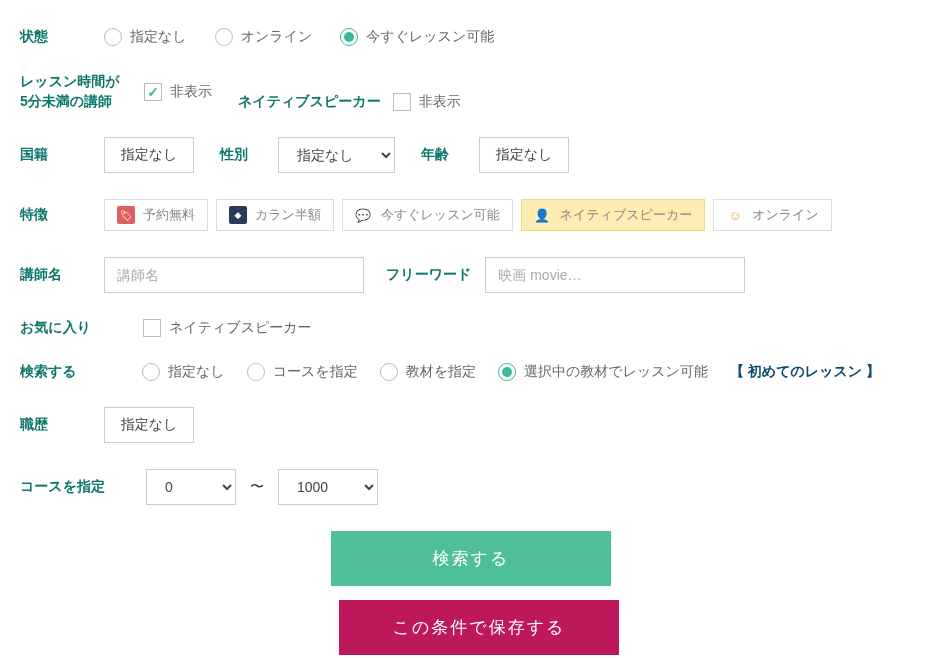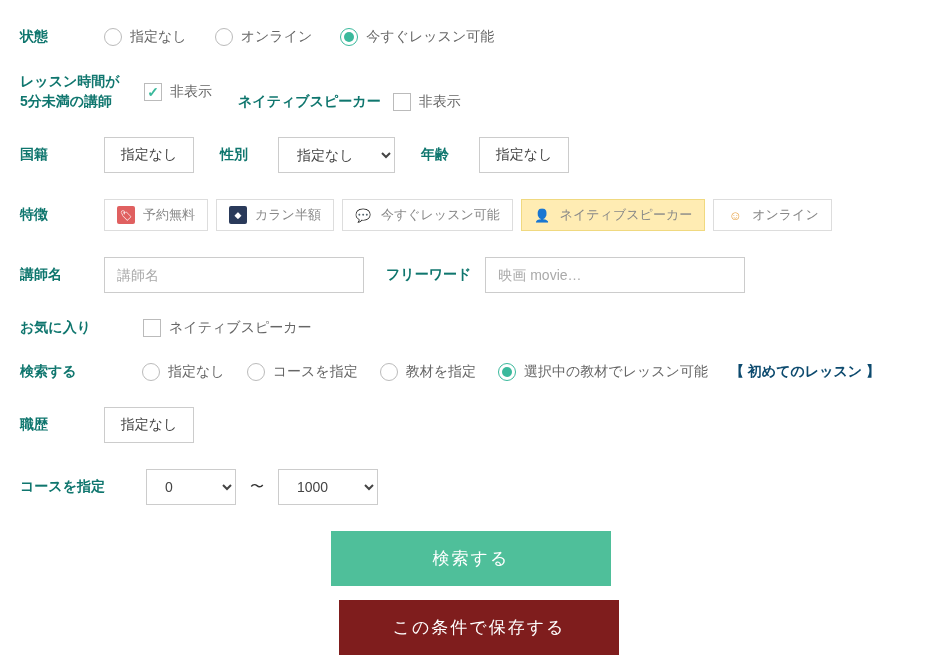--- a/index.html
+++ b/index.html
@@ -179,21 +179,21 @@
     padding: 16px 0;
     text-align: center;
     font-size: 17px;
     color: #fff;
     border: none;
     cursor: pointer;
     font-family: inherit;
     letter-spacing: 2px;
   }
   .btn-search { background: #4fbf9a; }
-  .btn-save { background: #7f1d1d; margin-left: 16px; }
+  .btn-save { background: #be185d; margin-left: 16px; }
 </style>
 </head>
 <body>
 
 <div class="row">
   <div class="label">状態</div>
   <div class="radio-group">
     <div class="radio-item">
       <div class="radio"></div>
       <span>指定なし</span>

